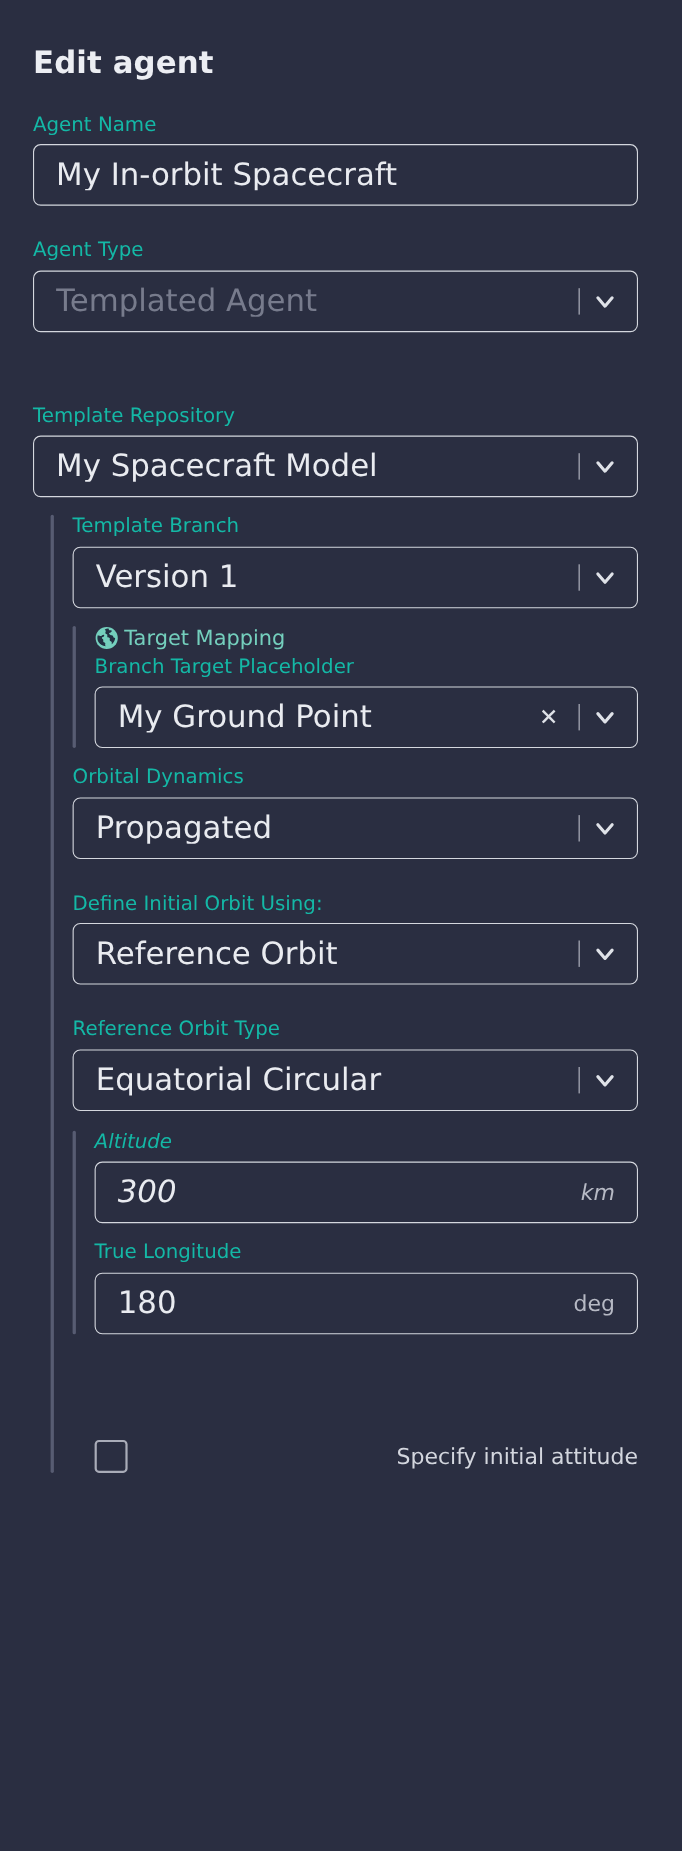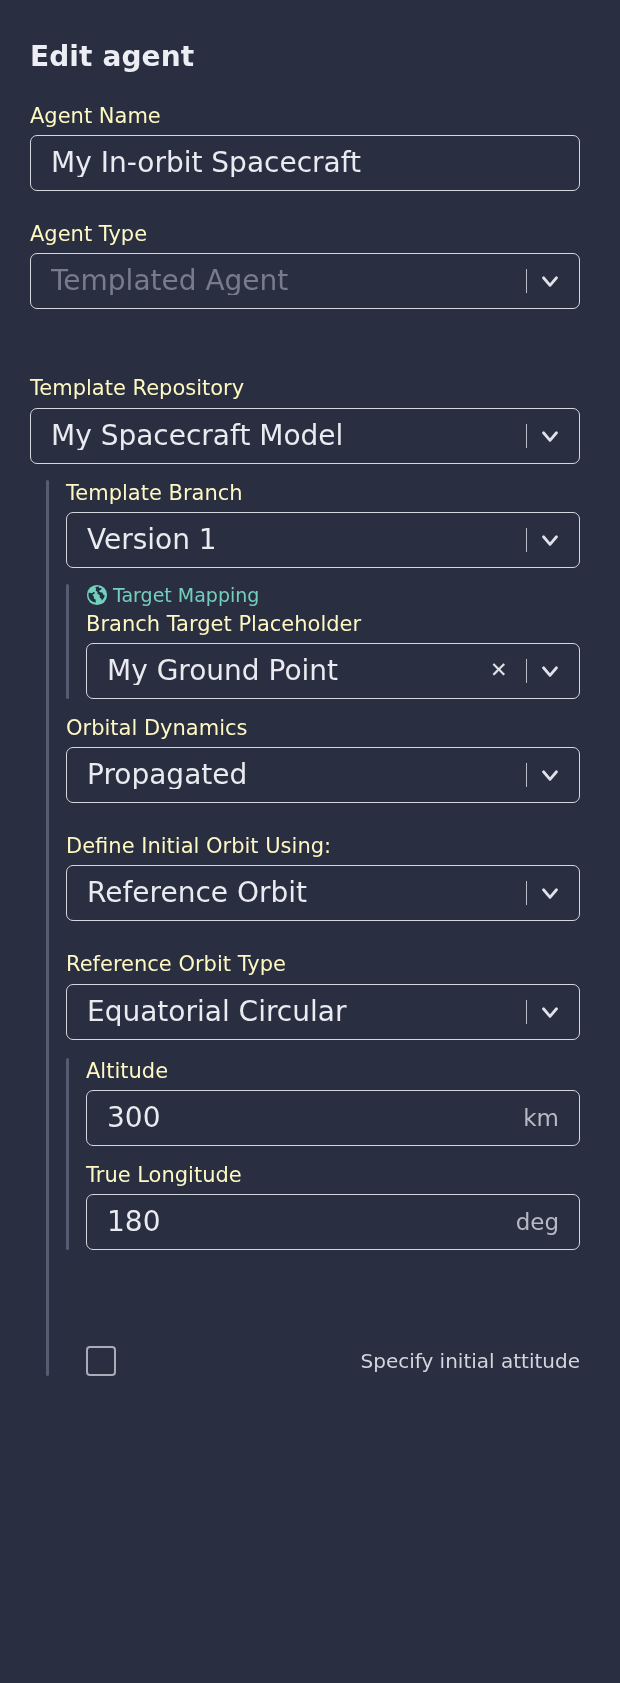--- a/index.html
+++ b/index.html
@@ -29,22 +29,22 @@
     line-height: 1.1;
     margin-top: 18px;
     margin-bottom: 0;
   }
 
   
   .field { margin-top: 30px; }
   .field.tight { margin-top: 16px; }
 
   .field-label {
-    color: #fef9c3;
-    font-size: 21px;
+    color: #14b8a6;
+    font-size: 18px;
     line-height: 1.25;
     margin-bottom: 6px;
     white-space: nowrap;
   }
 
   .control {
     height: 56px;
     border: 1.6px solid #d4d7de;
     border-radius: 7px;
     background: transparent;
@@ -60,21 +60,21 @@
     line-height: 1;
     flex: 1 1 auto;
     overflow: hidden;
     white-space: nowrap;
   }
   .control .value.placeholder { color: #777b8c; }
 
   
   .unit {
     color: #b6b9c4;
-    font-size: 23px;
+    font-size: 20px;
     padding-right: 10px;
     flex: 0 0 auto;
   }
 
   
   .adorn {
     display: flex;
     align-items: center;
     flex: 0 0 auto;
     gap: 0px;
@@ -299,21 +299,21 @@
             <svg width="26" height="26" viewBox="0 0 24 24" fill="none" stroke="#dfe2e8" stroke-width="2.6" stroke-linecap="round" stroke-linejoin="round">
                 <polyline points="6,9 12,16 18,9"></polyline>
               </svg>
           </span>
         </span>
       </div>
     </div>
 
     <div class="nest sub" style="margin-top:18px;">
 
-      <div class="field tight" style="margin-top:0;">
+      <div class="field tight" style="margin-top:0;font-style:italic;">
         <div class="field-label">Altitude</div>
         <div class="control">
           <span class="value">300</span>
           <span class="unit">km</span>
         </div>
       </div>
 
       <div class="field tight">
         <div class="field-label">True Longitude</div>
         <div class="control">

